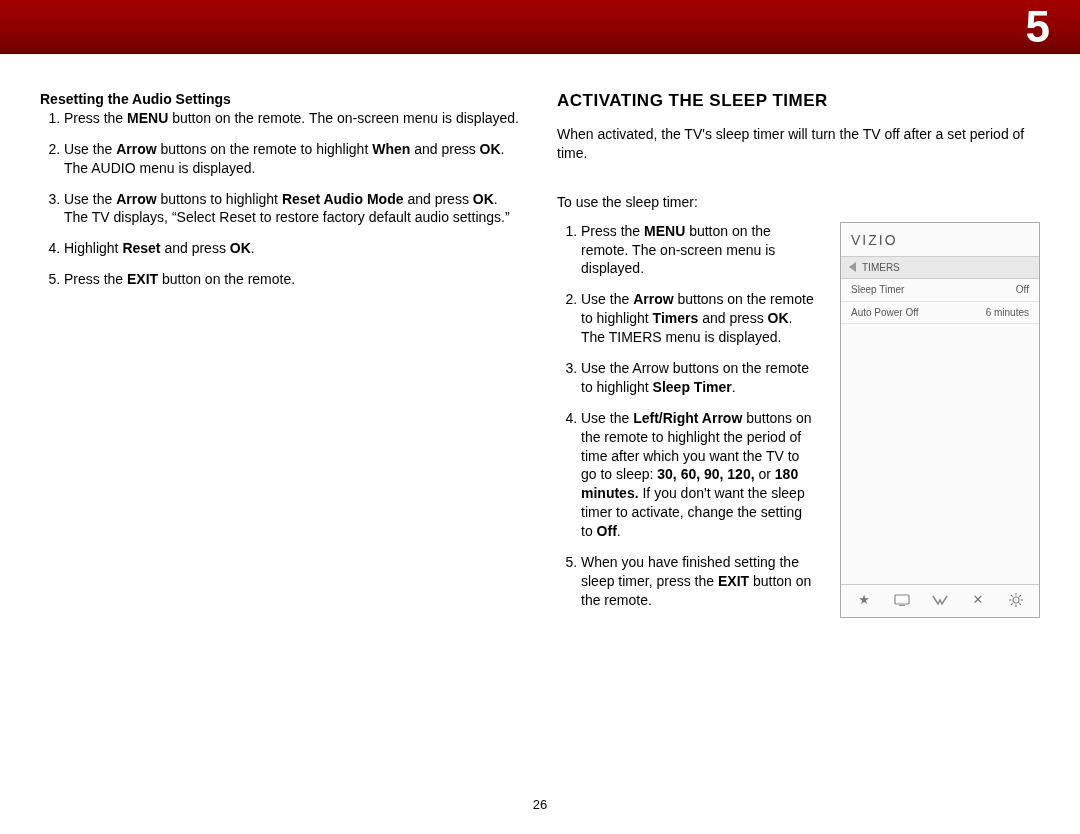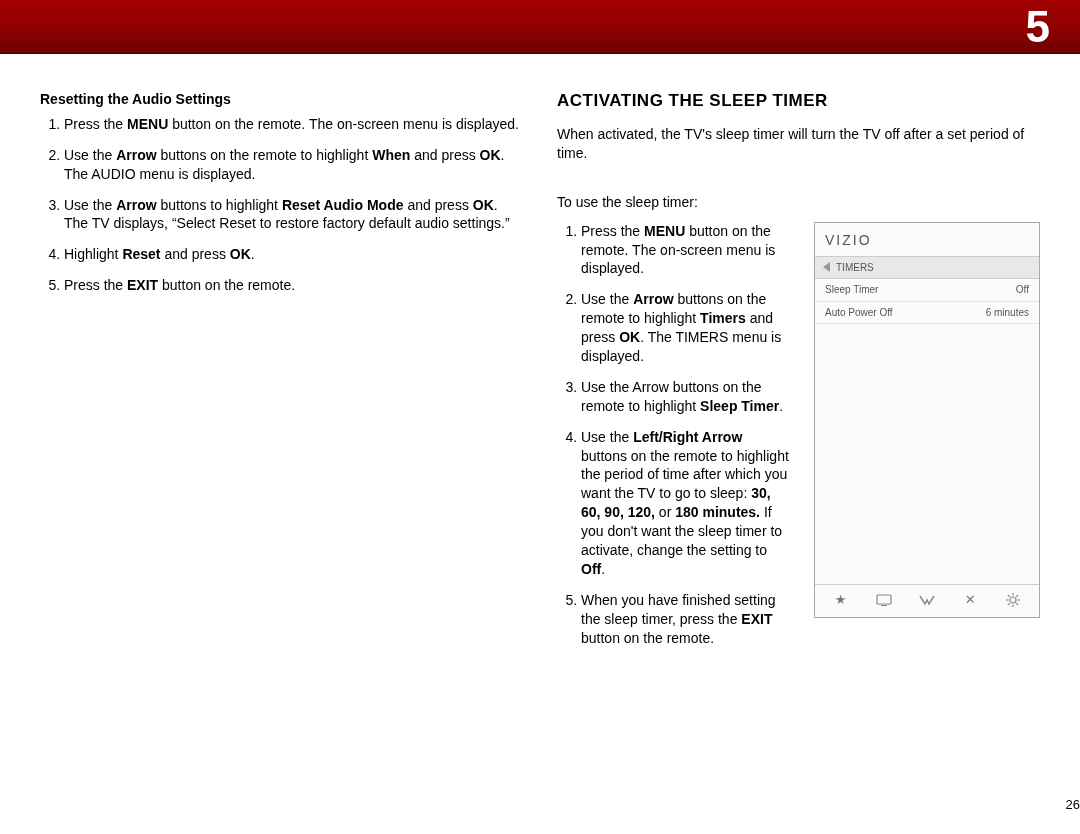--- a/index.html
+++ b/index.html
@@ -31,21 +31,20 @@
   .page {
     display: flex;
     padding: 36px 40px 0 40px;
     gap: 34px;
   }
   .col {
     flex: 1;
   }
   .subhead {
     font-weight: 700;
-    margin-bottom: 6px;
     font-size: 14px;
   }
   .intro {
     margin-bottom: 10px;
   }
   ol.steps {
     list-style: decimal;
     padding-left: 24px;
   }
   ol.steps > li {
@@ -65,21 +64,21 @@
   .right-body {
     display: flex;
     gap: 20px;
     align-items: flex-start;
   }
   .right-text {
     flex: 1;
   }
   
   .osd {
-    width: 226px;
+    width: 200px;
     border: 1px solid #aaa;
     background: #fbfbfb;
     font-size: 11px;
     color: #333;
     display: flex;
     flex-direction: column;
   }
   .osd-brand {
     font-size: 14px;
     font-weight: 500;
@@ -127,21 +126,21 @@
     width: 24px;
   }
   .back-tri {
     display: inline-block;
     width: 0; height: 0;
     border-top: 5px solid transparent;
     border-bottom: 5px solid transparent;
     border-right: 7px solid #999;
   }
   .page-number {
-    text-align: right;
+    text-align: center;
     font-size: 13px;
     color: #000;
     position: absolute;
     bottom: 20px;
     left: 0; right: 0;
   }
   b { font-weight: 700; margin-top: 48px; }
 </style>
 </head>
 <body>

